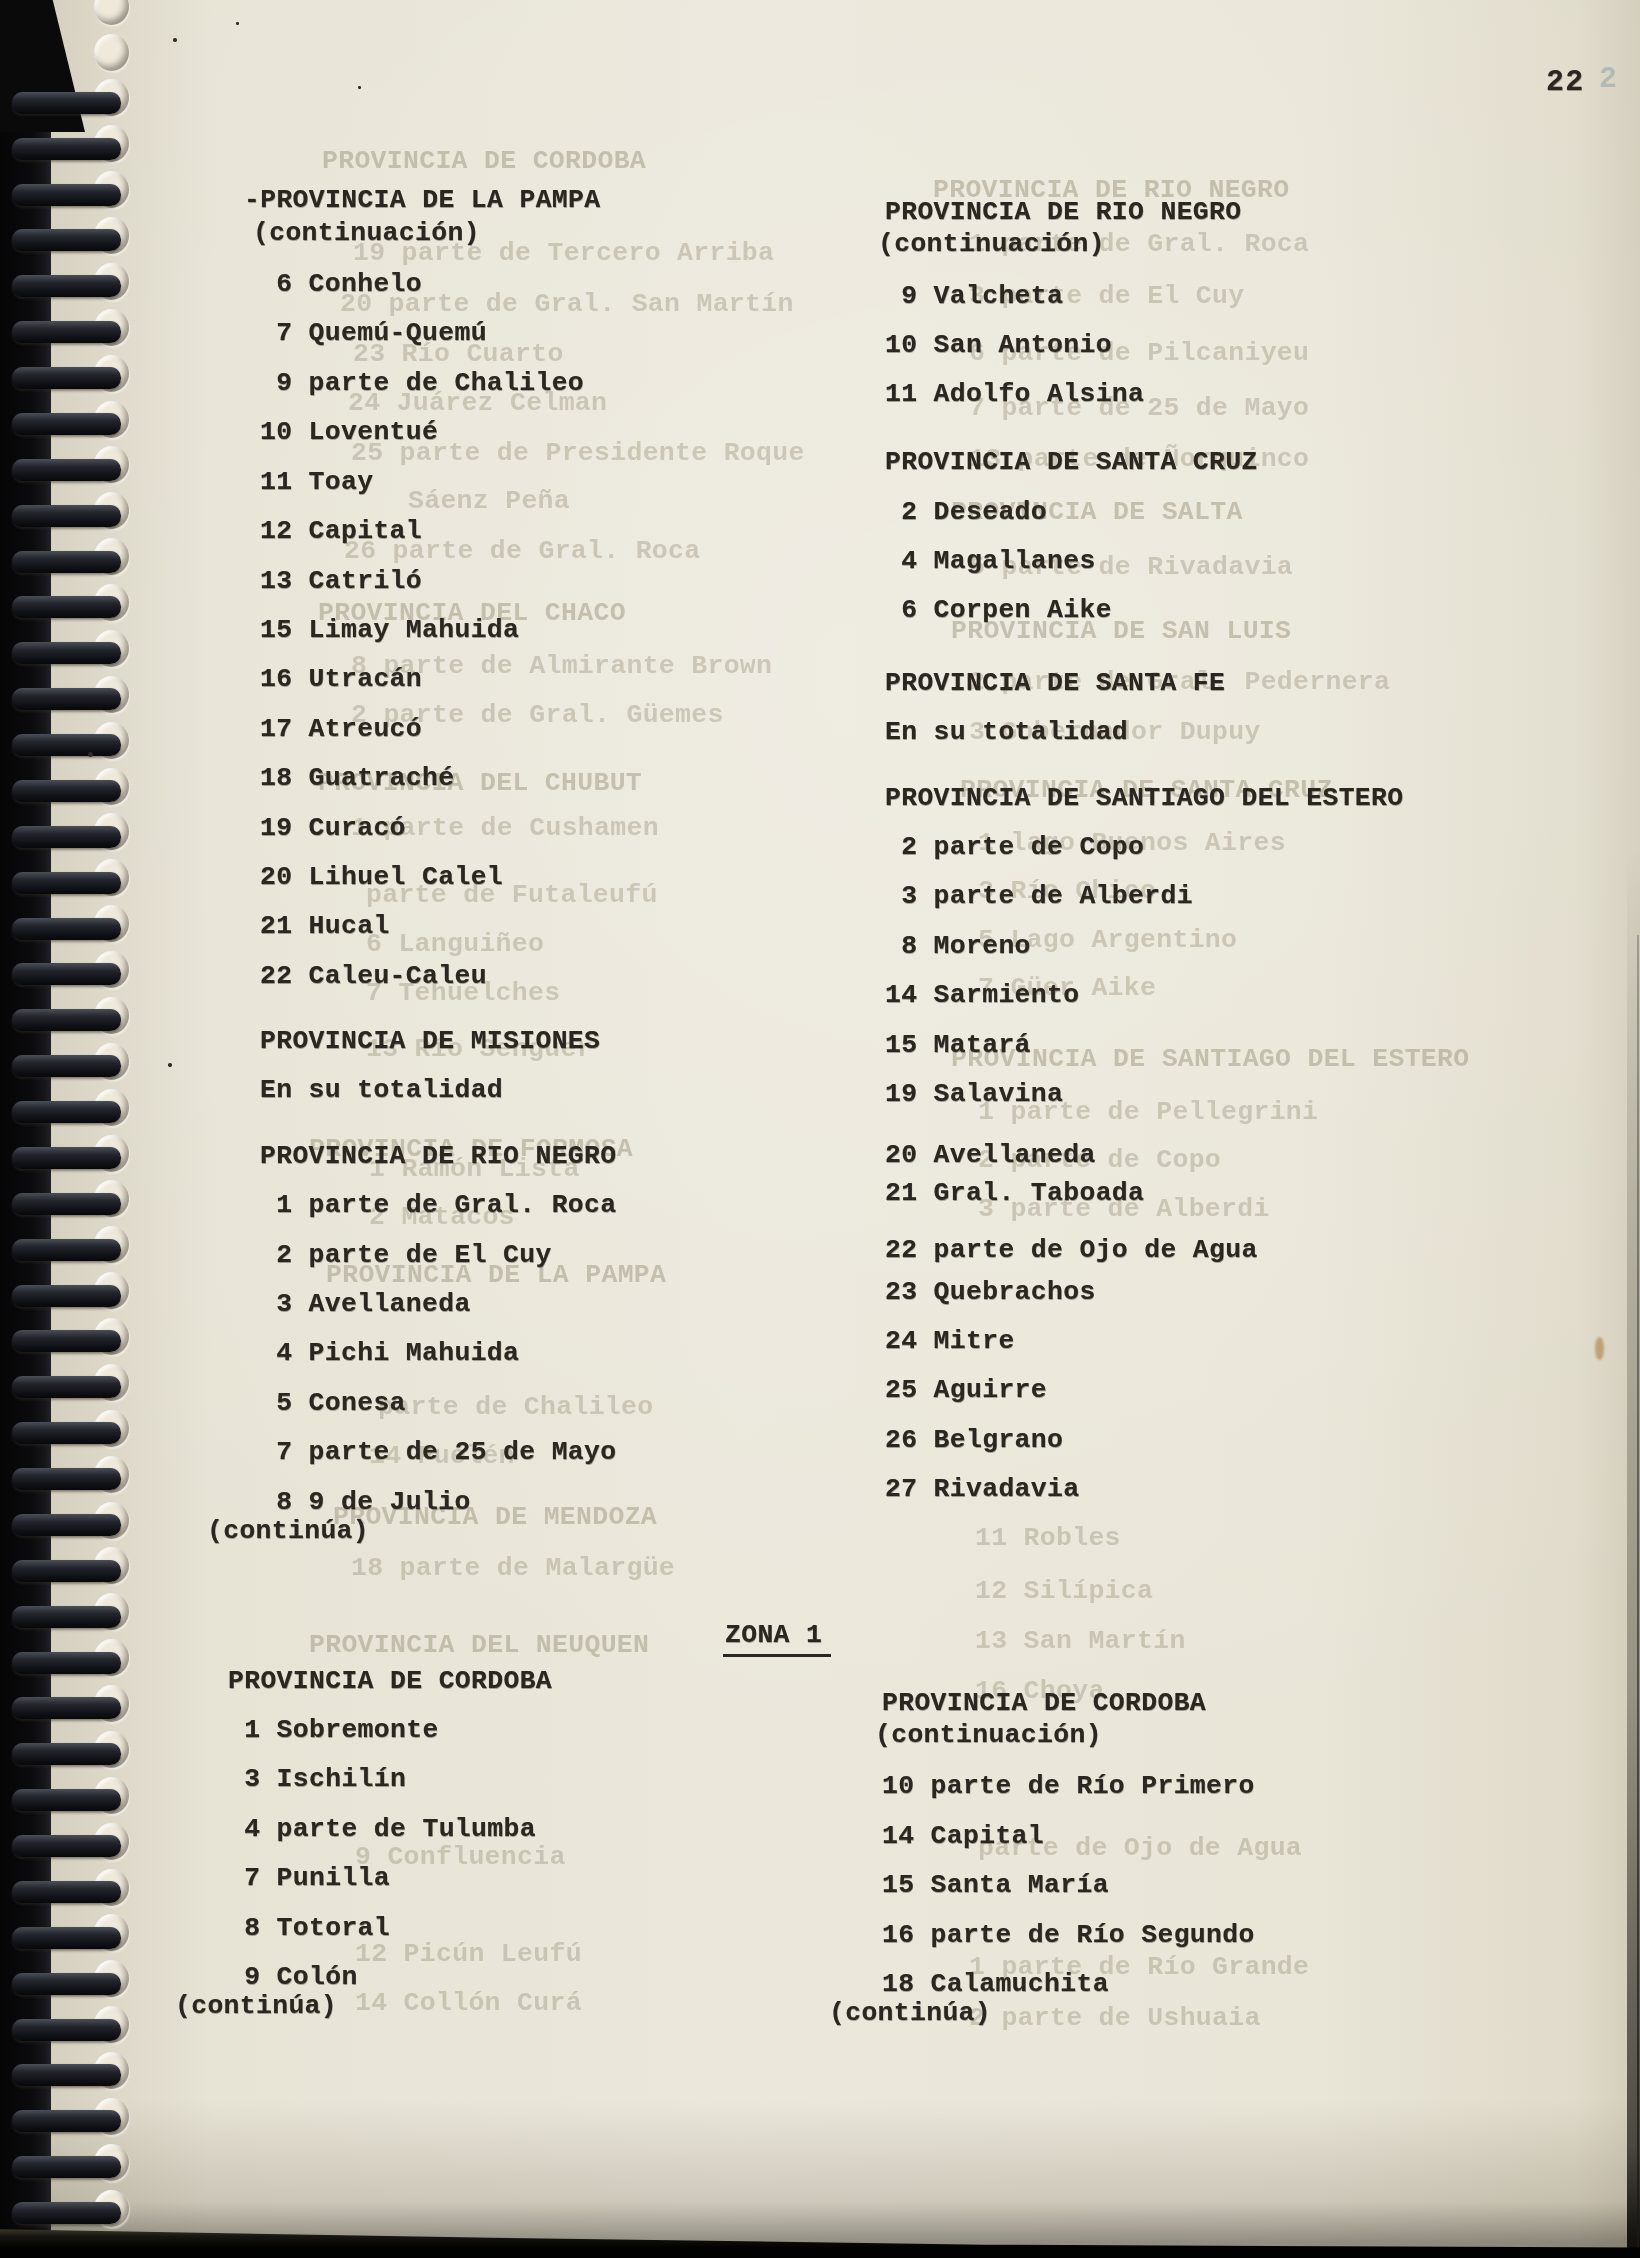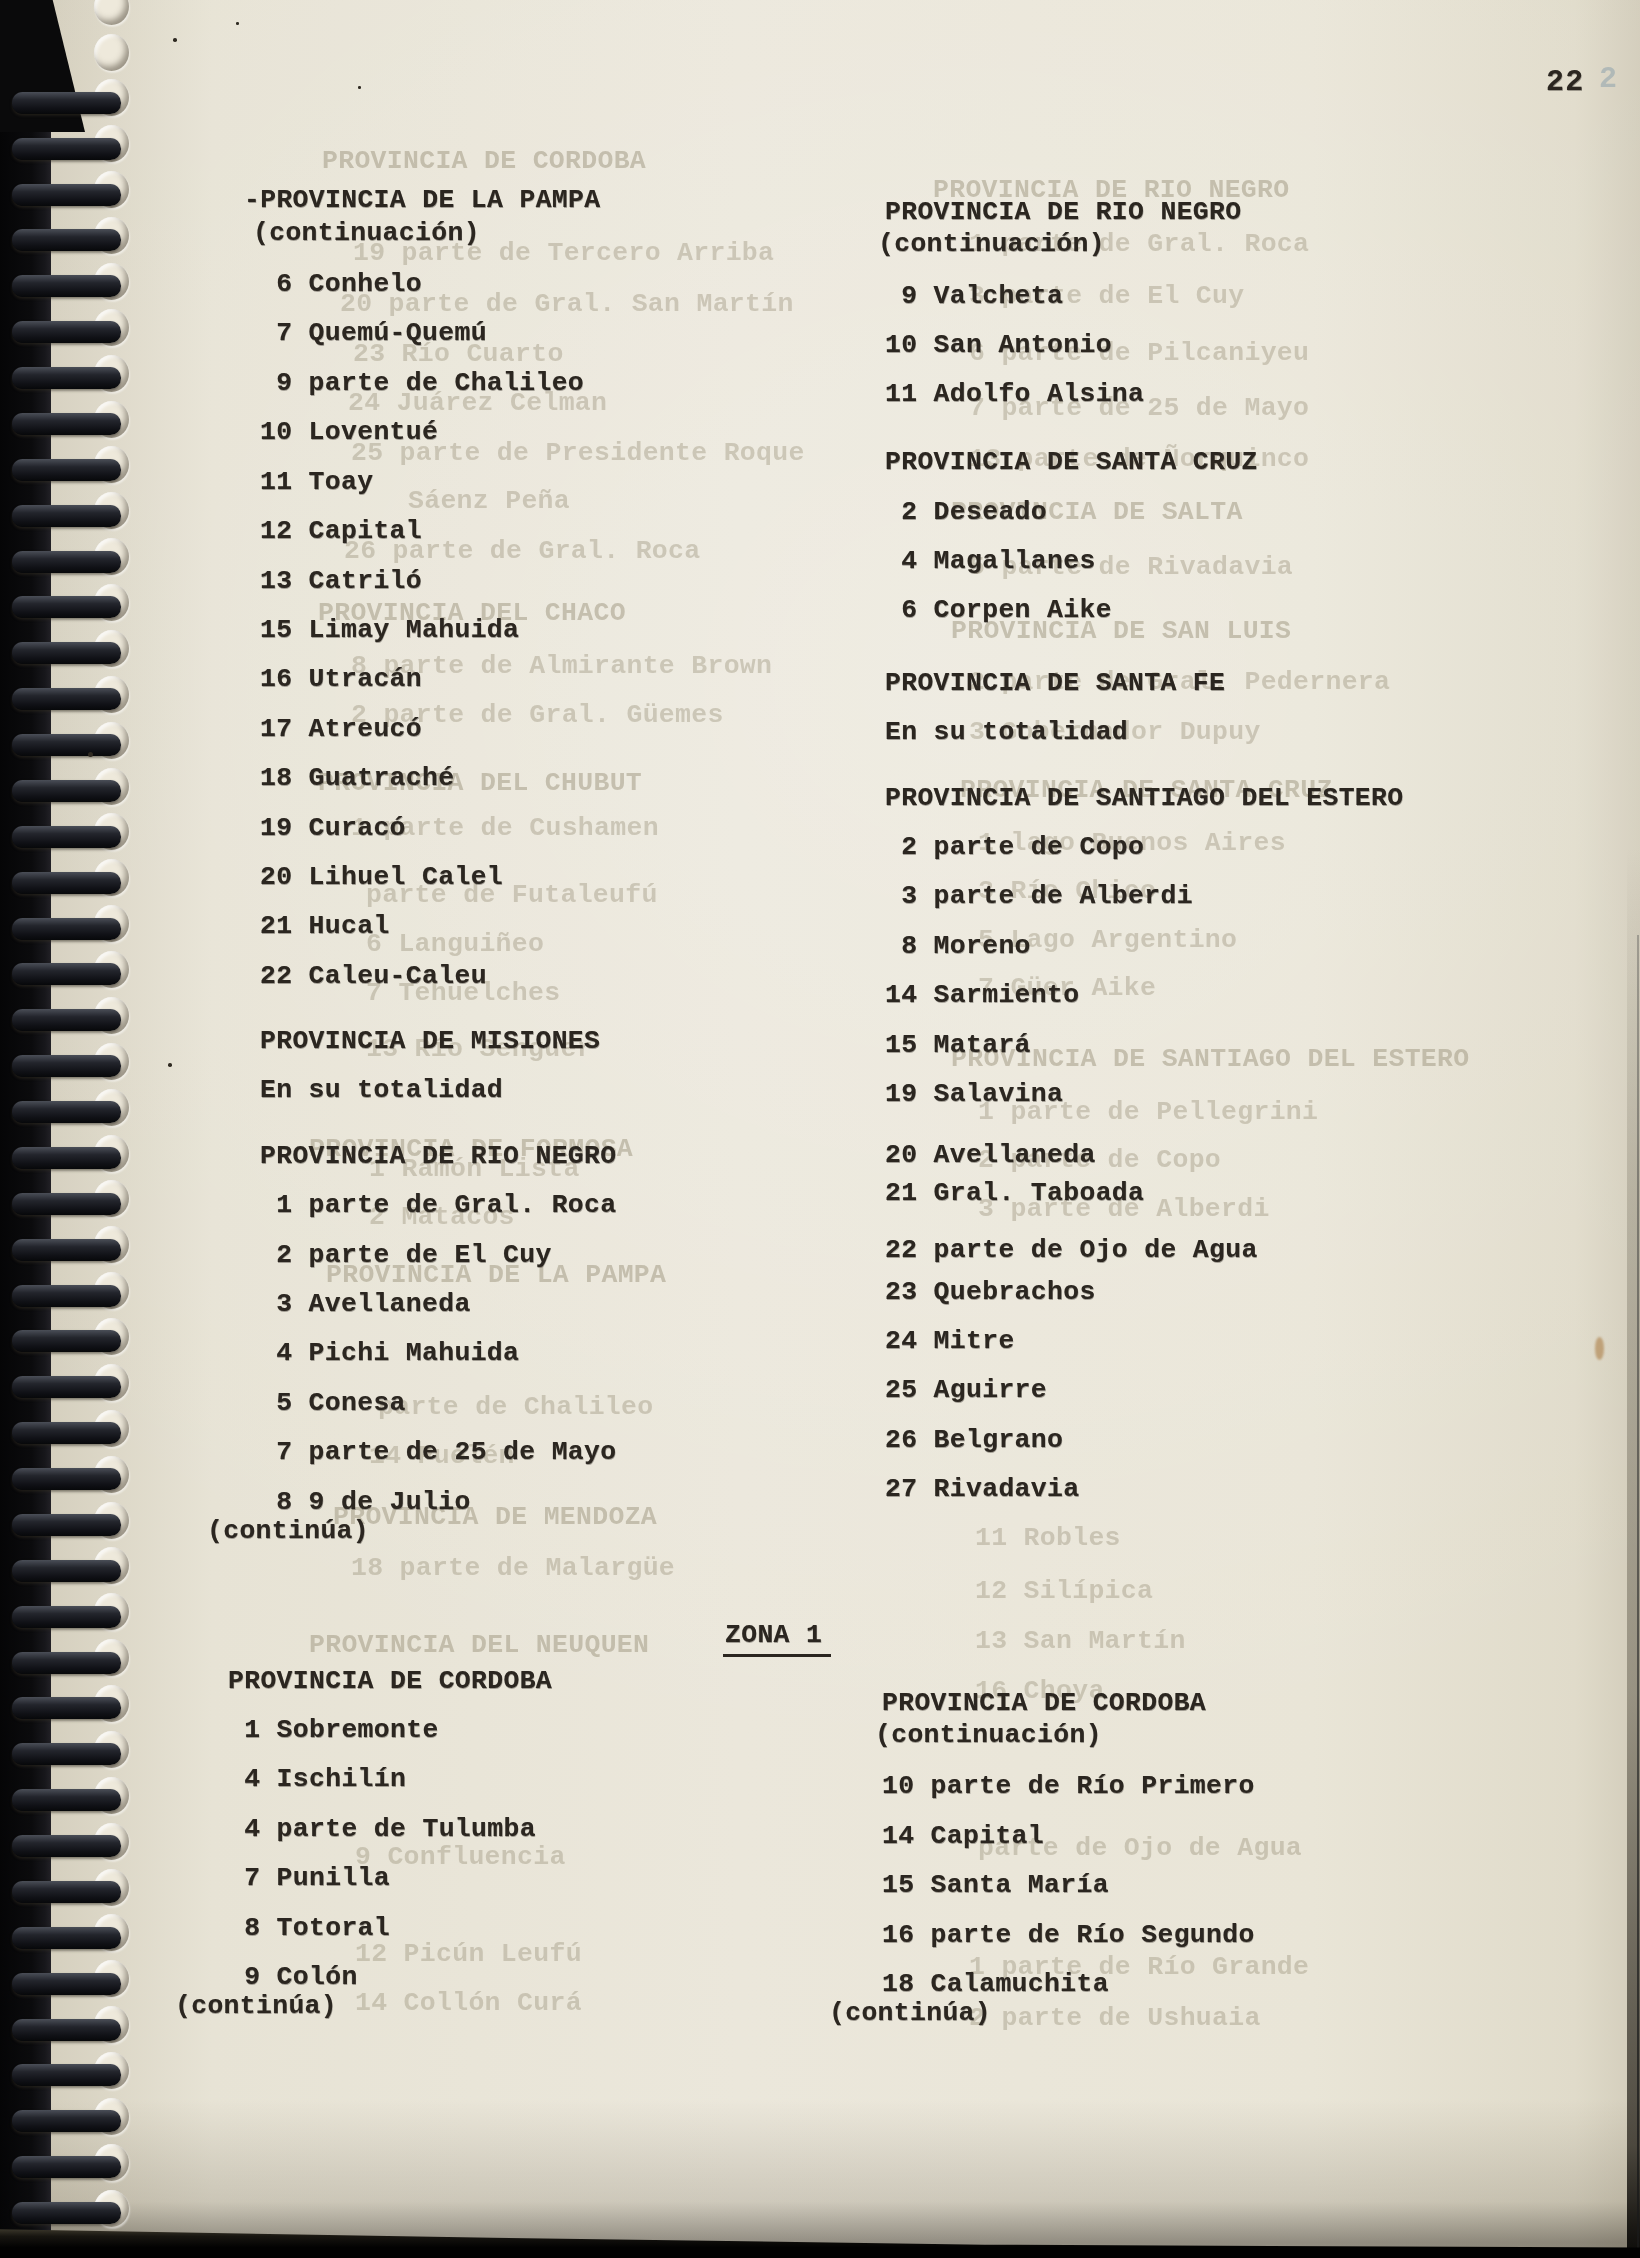--- a/index.html
+++ b/index.html
@@ -264,21 +264,21 @@
     <div class="line" style="left: 260px; top: 1190px;"> 1 parte de Gral. Roca</div>
     <div class="line" style="left: 260px; top: 1240px;"> 2 parte de El Cuy</div>
     <div class="line" style="left: 260px; top: 1289px;"> 3 Avellaneda</div>
     <div class="line" style="left: 260px; top: 1338px;"> 4 Pichi Mahuida</div>
     <div class="line" style="left: 260px; top: 1388px;"> 5 Conesa</div>
     <div class="line" style="left: 260px; top: 1437px;"> 7 parte de 25 de Mayo</div>
     <div class="line" style="left: 260px; top: 1487px;"> 8 9 de Julio</div>
     <div class="line" style="left: 207px; top: 1516px;">(continúa)</div>
     <div class="line" style="left: 228px; top: 1666px;">PROVINCIA DE CORDOBA</div>
     <div class="line" style="left: 228px; top: 1715px;"> 1 Sobremonte</div>
-    <div class="line" style="left: 228px; top: 1764px;"> 4 Ischilín</div>
+    <div class="line" style="left: 228px; top: 1764px;"> 3 Ischilín</div>
     <div class="line" style="left: 228px; top: 1814px;"> 4 parte de Tulumba</div>
     <div class="line" style="left: 228px; top: 1863px;"> 7 Punilla</div>
     <div class="line" style="left: 228px; top: 1913px;"> 8 Totoral</div>
     <div class="line" style="left: 228px; top: 1962px;"> 9 Colón</div>
     <div class="line" style="left: 175px; top: 1991px;">(continúa)</div>
     <div class="line" style="left: 885px; top: 197px;">PROVINCIA DE RIO NEGRO</div>
     <div class="line" style="left: 878px; top: 229px;">(continuación)</div>
     <div class="line" style="left: 885px; top: 281px;"> 9 Valcheta</div>
     <div class="line" style="left: 885px; top: 330px;">10 San Antonio</div>
     <div class="line" style="left: 885px; top: 379px;">11 Adolfo Alsina</div>

